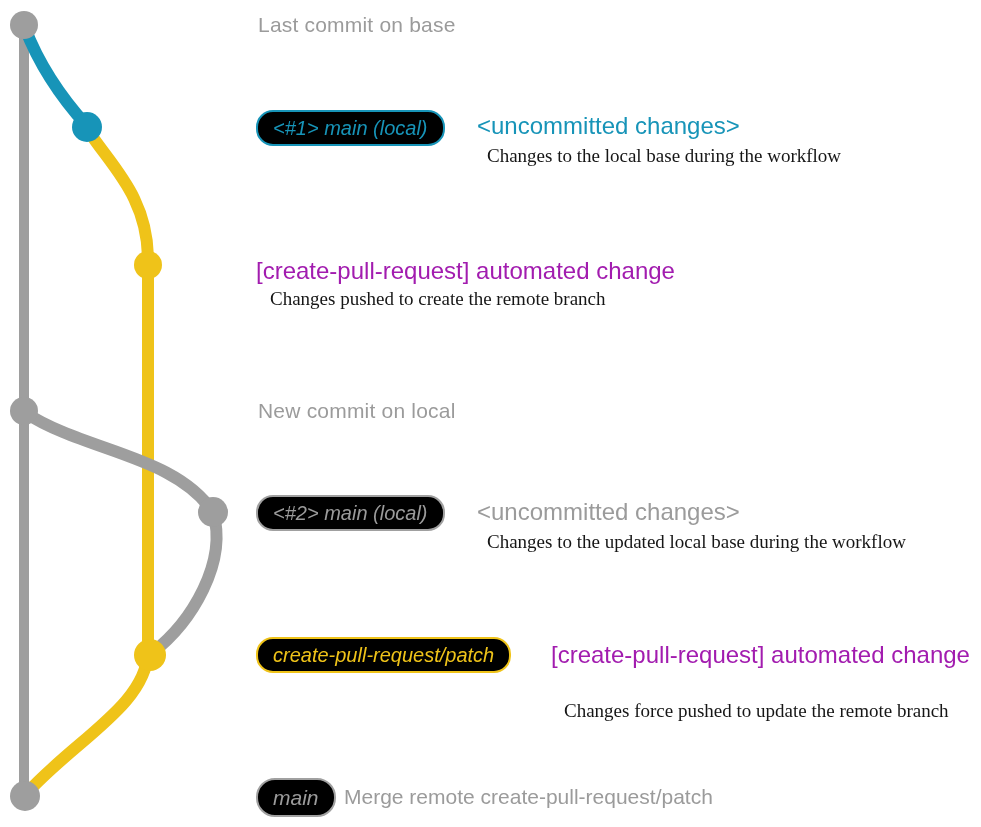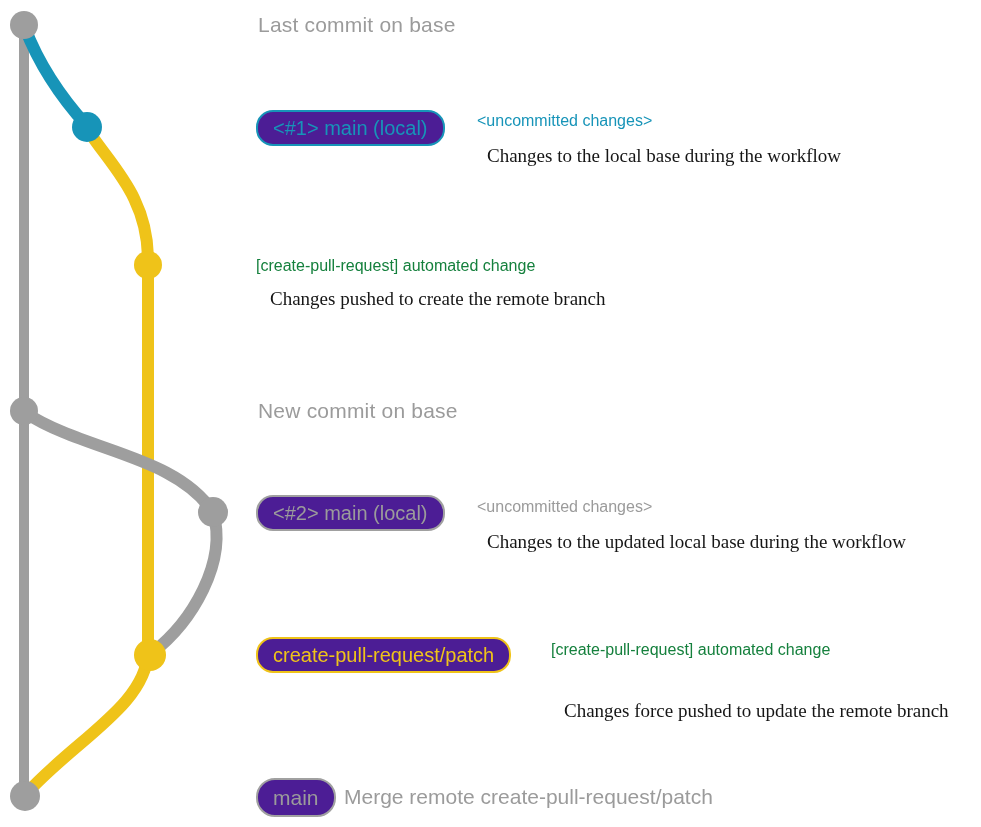--- a/index.html
+++ b/index.html
@@ -22,32 +22,33 @@
   }
 
   .badge {
     display: inline-flex;
     align-items: center;
     justify-content: center;
     height: 36px;
     padding: 0 15px;
     border: 2px solid;
     border-radius: 17px;
-    background: #4c1d95;
+    background: #000000;
     font-size: 20px;
     line-height: 1;
+    font-style: italic;
   }
   .badge.teal   { border-color: #1794b8; color: #1794b8; }
   .badge.gray   { border-color: #a0a0a0; color: #9b9b9b; }
   .badge.yellow { border-color: #efc319; color: #efc319; }
 
-  .note-title { font-size: 16px; }
+  .note-title { font-size: 24px; }
   .note-title.teal   { color: #1794b8; }
   .note-title.gray   { color: #9b9b9b; }
-  .note-title.yellow { color: #15803d; }
+  .note-title.yellow { color: #a21caf; }
 
   .note-desc {
     font-family: "Liberation Serif", serif;
     font-size: 19px;
     color: #161616;
   }
 </style>
 </head>
 <body>
 
@@ -69,21 +70,21 @@
     <circle cx="87" cy="127" r="15" fill="#1794b8"></circle>
     <circle cx="148" cy="265" r="14" fill="#efc319"></circle>
     <circle cx="24" cy="411" r="14" fill="#9e9e9e"></circle>
     <circle cx="213" cy="512" r="15" fill="#9e9e9e"></circle>
     <circle cx="150" cy="655" r="16" fill="#efc319"></circle>
     <circle cx="25" cy="796" r="15" fill="#9e9e9e"></circle>
   </svg>
 
   <div class="abs milestone" style="left:258px; top:13px;">Last commit on base</div>
 
-  <div class="abs milestone" style="left:258px; top:399px;">New commit on base</div>
+  <div class="abs milestone" style="left:258px; top:399px;">New commit on local</div>
 
   <div class="abs badge teal" style="left:256px; top:110px;">&lt;#1&gt; main (local)</div>
   <div class="abs note-title teal" style="left:477px; top:112px;">&lt;uncommitted changes&gt;</div>
   <div class="abs note-desc" style="left:487px; top:145px;">Changes to the local base during the workflow</div>
 
   <div class="abs note-title yellow" style="left:256px; top:257px;">[create-pull-request] automated change</div>
   <div class="abs note-desc" style="left:270px; top:288px;">Changes pushed to create the remote branch</div>
 
   <div class="abs badge gray" style="left:256px; top:495px;">&lt;#2&gt; main (local)</div>
   <div class="abs note-title gray" style="left:477px; top:498px;">&lt;uncommitted changes&gt;</div>

